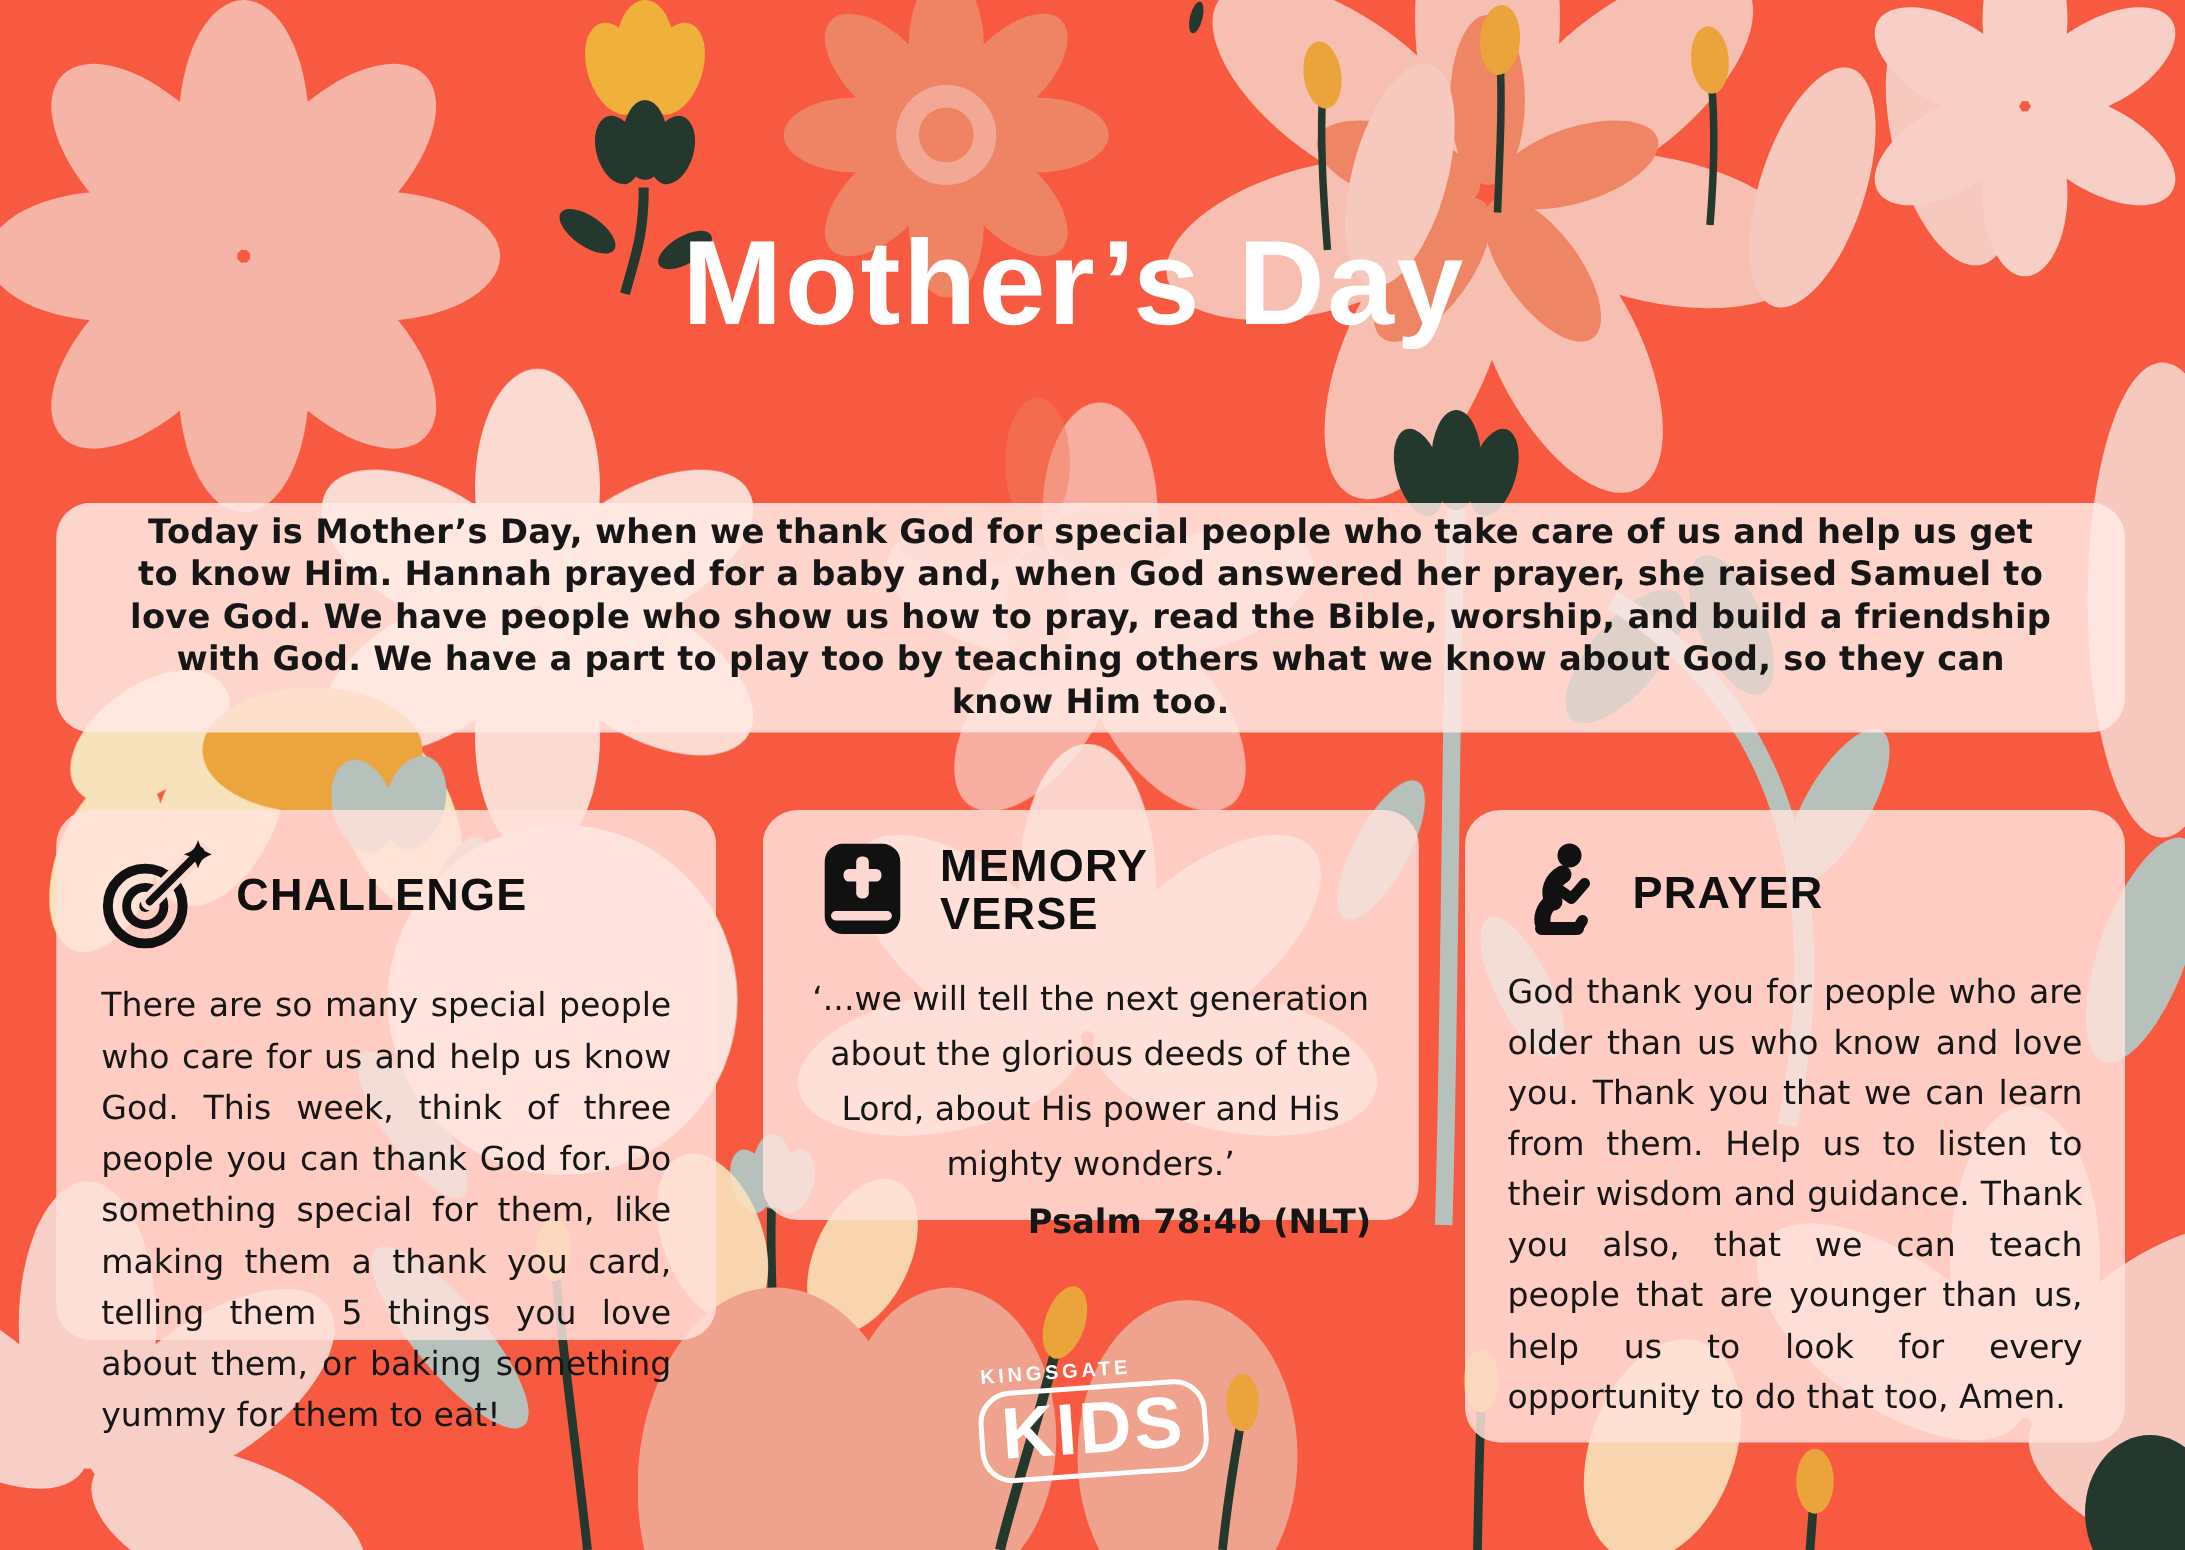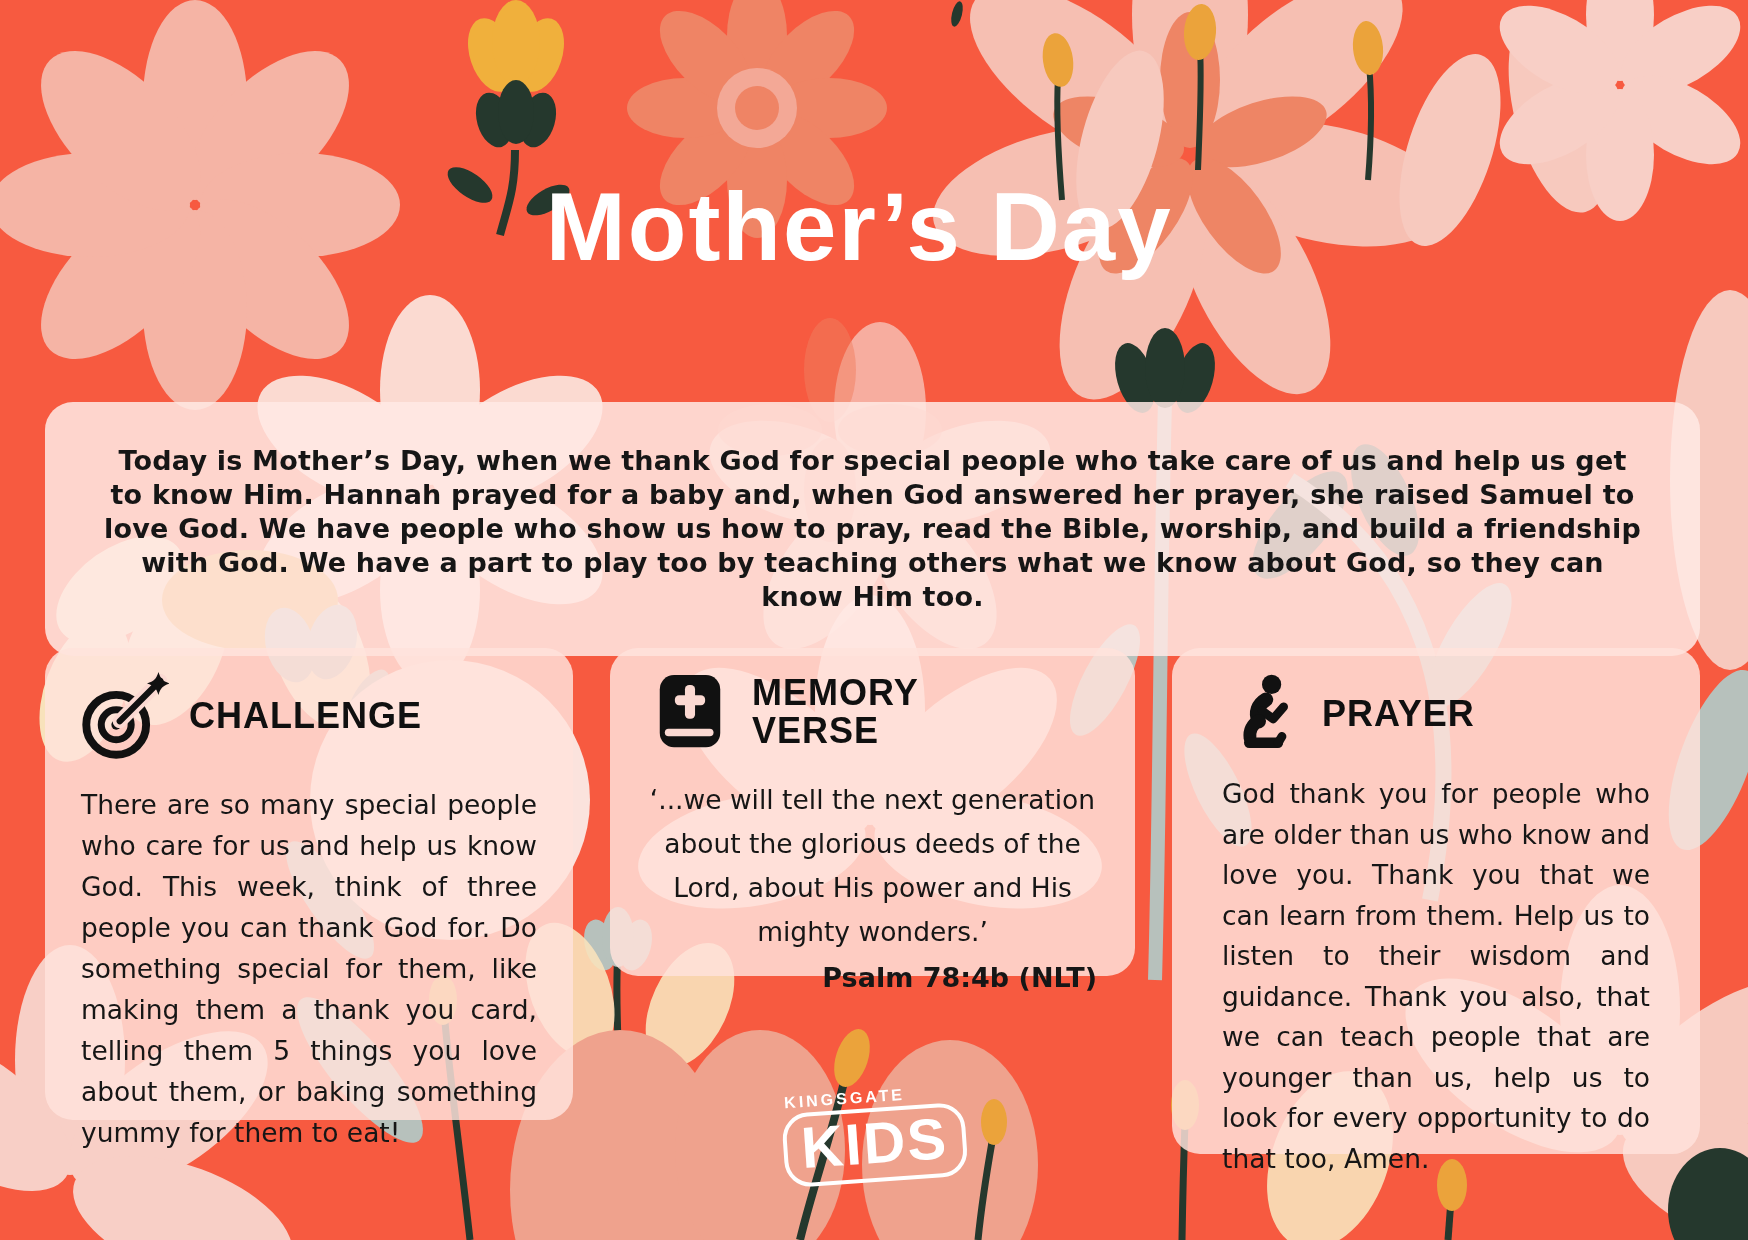--- a/index.html
+++ b/index.html
@@ -12,40 +12,40 @@
   svg.bg{position:absolute;left:0;top:0;width:1748px;height:1240px;display:block;}
 
   .page-title{
     position:absolute;top:168px;left:50%;transform:translateX(-53%);
     margin:4px;color:#ffffff;
     font-family:Liberation Sans, sans-serif;
     font-weight:900;font-size:96px;letter-spacing:2px;white-space:nowrap;
   }
 
   .intro-box{
-    position:absolute;left:45px;top:402px;width:1655px;height:254px;
+    position:absolute;left:45px;top:402px;width:1655px;height:184px;
     background:rgba(255,233,228,0.86);
     border-radius:28px;
     display:flex;align-items:center;justify-content:center;
     box-sizing:border-box;padding:14px 56px;
   }
   .intro-box p{
     margin:0;text-align:center;
     font-weight:700;font-size:27px;line-height:34px;letter-spacing:.2px;
   }
 
   .card{
     position:absolute;top:648px;
     background:rgba(255,226,219,0.84);
     border-radius:28px;
     box-sizing:border-box;
   }
-  .card-challenge{left:45px;width:528px;height:472px;padding:24px 36px;}
+  .card-challenge{left:45px;width:528px;height:424px;padding:24px 36px;}
   .card-memory{left:610px;width:525px;height:328px;padding:22px 38px;}
-  .card-prayer{left:1172px;width:528px;height:506px;padding:24px 50px;}
+  .card-prayer{left:1172px;width:528px;height:506px;padding:24px 34px;}
 
   .card-head{display:flex;align-items:center;gap:20px;}
   .card-head .icon{flex:0 0 auto;display:block;}
   .icon svg{display:block;}
   .card-title{
     margin:0;font-family:"Liberation Sans", sans-serif;
     font-weight:900;font-size:36px;line-height:38px;letter-spacing:1px;color:#101010;
   }
   .card-title.two-line span{display:block;}
 

